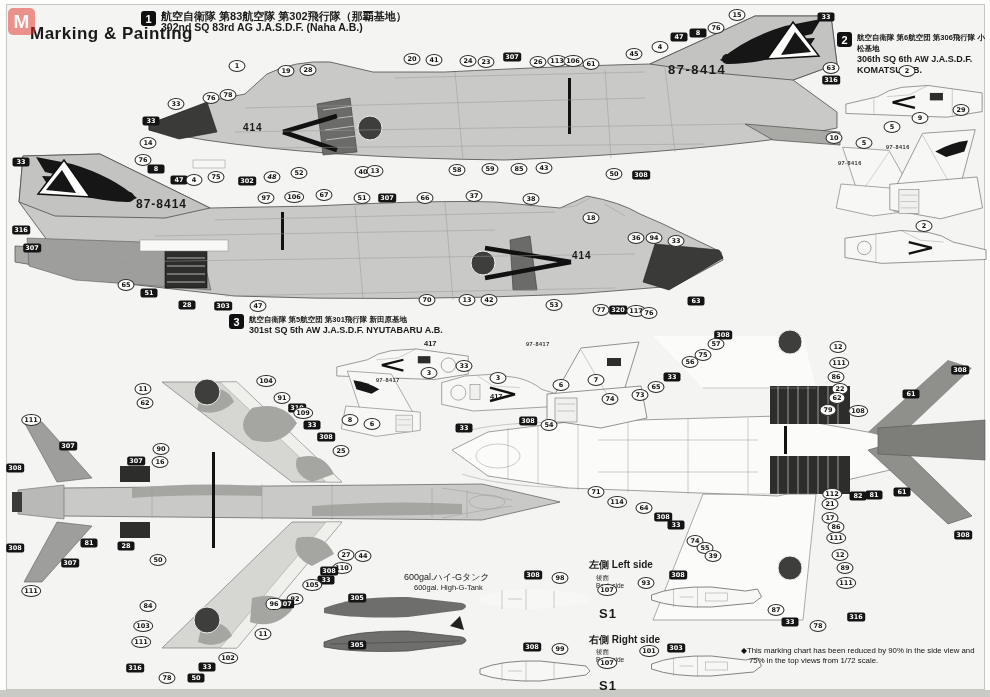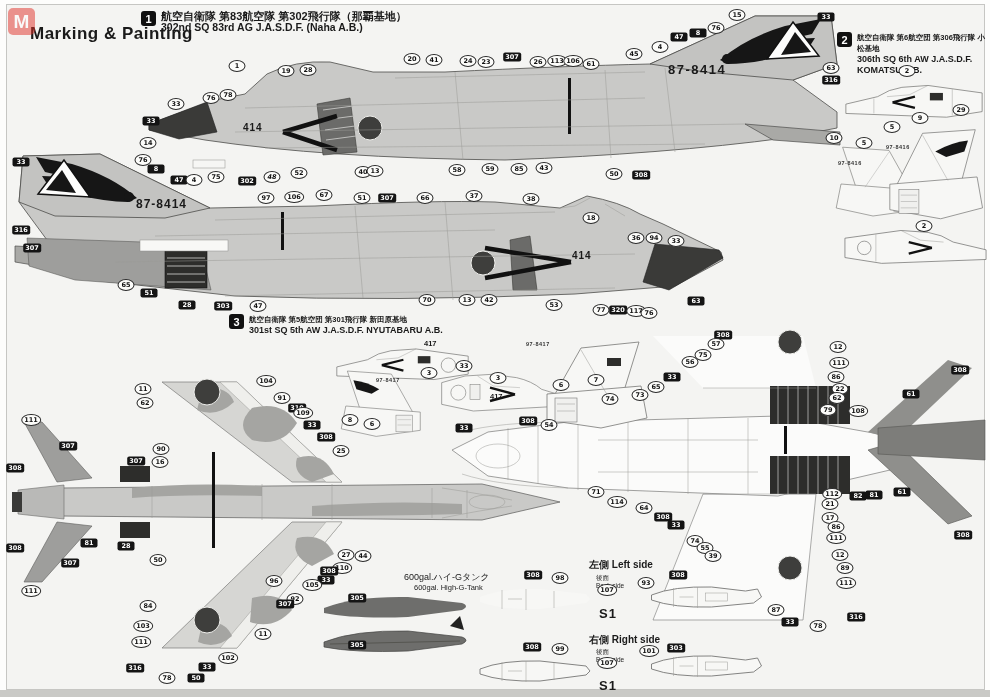--- a/index.html
+++ b/index.html
@@ -384,20 +384,21 @@
   </div>
   <span class="abs s1" style="left:599px;top:606px;">S1</span>
   <span class="abs side-lbl" style="left:589px;top:633px;">右側 Right side</span>
   <div class="abs back-lbl" style="left:596px;top:648px;">
     <div>後面</div>
     <div>Back side</div>
   </div>
   <span class="abs s1" style="left:599px;top:678px;">S1</span>
 
   <div class="note">
+    <p>◆This marking chart has been reduced by 90% in the side view and 75% in the top views from 1/72 scale.</p>
   </div>
 
   <div class="abs" style="left:0;top:0;width:990px;height:697px;pointer-events:none;" id="callout-layer">
       <div class="co co-o" style="left: 237px; top: 66px;">1</div>
       <div class="co co-o" style="left: 286px; top: 71px;">19</div>
       <div class="co co-o" style="left: 308px; top: 70px;">28</div>
       <div class="co co-o" style="left: 737px; top: 15px;">15</div>
       <div class="co co-b" style="left: 826px; top: 17px;">33</div>
       <div class="co co-o" style="left: 716px; top: 28px;">76</div>
       <div class="co co-b" style="left: 698px; top: 33px;">8</div>
@@ -484,21 +485,21 @@
       <div class="co co-b" style="left: 126px; top: 546px;">28</div>
       <div class="co co-o" style="left: 158px; top: 560px;">50</div>
       <div class="co co-o" style="left: 346px; top: 555px;">27</div>
       <div class="co co-o" style="left: 363px; top: 556px;">44</div>
       <div class="co co-o" style="left: 342px; top: 568px;">110</div>
       <div class="co co-b" style="left: 329px; top: 571px;">308</div>
       <div class="co co-b" style="left: 326px; top: 580px;">33</div>
       <div class="co co-o" style="left: 312px; top: 585px;">105</div>
       <div class="co co-o" style="left: 295px; top: 599px;">92</div>
       <div class="co co-b" style="left: 285px; top: 604px;">307</div>
-      <div class="co co-o" style="left: 274px; top: 581px;">96</div>
+      <div class="co co-o" style="left: 274px; top: 604px; border-radius: 6px;">96</div>
       <div class="co co-o" style="left: 148px; top: 606px;">84</div>
       <div class="co co-o" style="left: 143px; top: 626px;">103</div>
       <div class="co co-o" style="left: 141px; top: 642px;">111</div>
       <div class="co co-o" style="left: 263px; top: 634px;">11</div>
       <div class="co co-o" style="left: 228px; top: 658px;">102</div>
       <div class="co co-b" style="left: 135px; top: 668px;">316</div>
       <div class="co co-b" style="left: 207px; top: 667px;">33</div>
       <div class="co co-o" style="left: 167px; top: 678px;">78</div>
       <div class="co co-b" style="left: 196px; top: 678px;">50</div>
       <div class="co co-b" style="left: 357px; top: 598px;">305</div>

